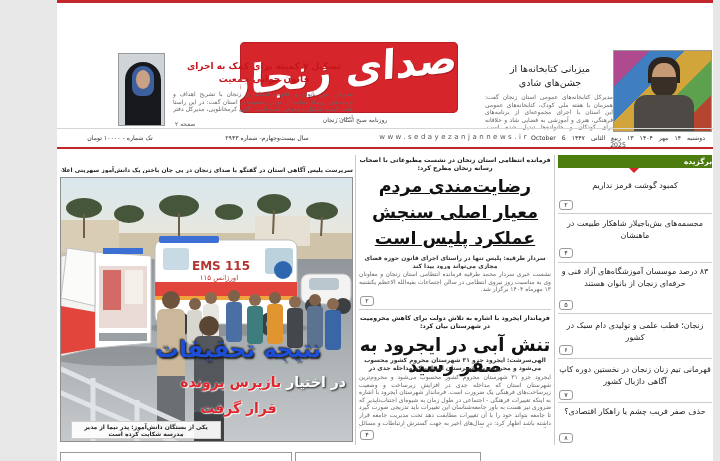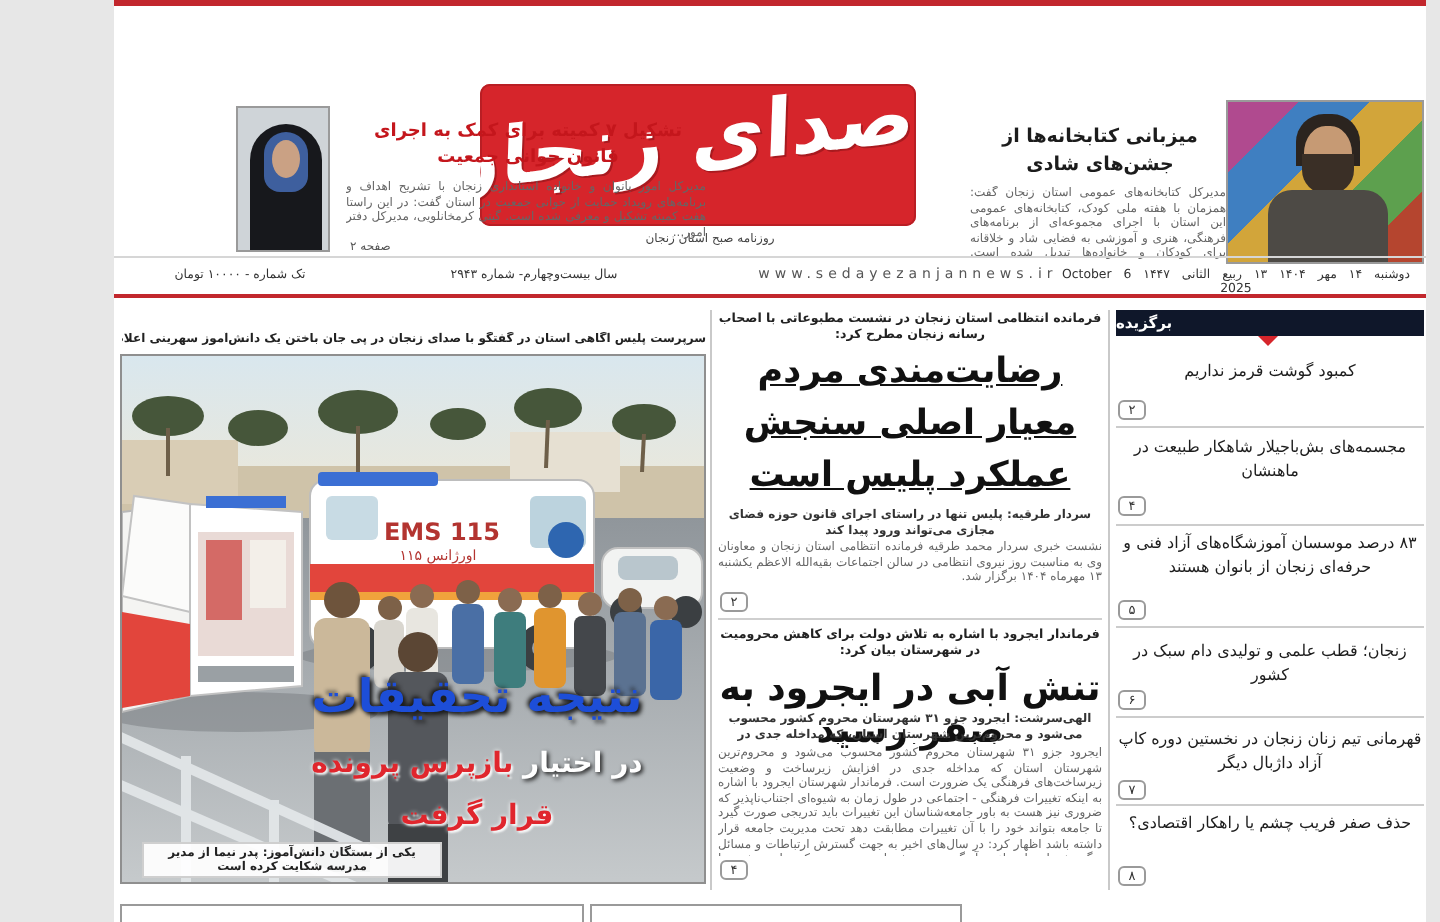--- a/index.html
+++ b/index.html
@@ -22,21 +22,21 @@
   .w-scarf  { position:absolute; left:13px; top:12px; width:22px; height:30px; background:#3e5f9e; border-radius:11px 11px 8px 8px; }
   .w-face   { position:absolute; left:17px; top:16px; width:14px; height:19px; background:#caa184; border-radius:50%; }
 
   .tl-title { position:absolute; left:118px; top:60px; width:178px; text-align:center;
               color:#c4161c; font-weight:bold; font-size:9px; line-height:13px; }
   .tl-body  { position:absolute; left:116px; top:90px; width:180px; height:31px; overflow:hidden;
               font-size:6px; line-height:7.6px; color:#666; text-align:justify; }
   .tl-pageref { position:absolute; left:118px; top:120px; font-size:6px; color:#555; }
 
   .tr-title { position:absolute; left:433px; top:62px; width:120px; text-align:center;
-              color:#1c1c1c; font-weight:bold; font-size:9.5px; line-height:14px; }
+              color:#1c1c1c; font-weight:normal; font-size:9.5px; line-height:14px; }
   .tr-body  { position:absolute; left:428px; top:93px; width:128px; height:38px; overflow:hidden;
               font-size:6px; line-height:7.6px; color:#666; text-align:justify; }
   .m-photo { position:absolute; left:556px; top:50px; width:99px; height:82px; border:1px solid #9a9a9a; overflow:hidden;
              background:linear-gradient(135deg,#b04a8f 0 20%,#3f7fc1 20% 40%,#d2a53a 40% 60%,#5da04e 60% 80%,#b5452f 80% 100%); }
   .m-hair { position:absolute; left:34px; top:6px; width:32px; height:26px; background:#2b241f; border-radius:14px 14px 0 0; }
   .m-face { position:absolute; left:38px; top:12px; width:24px; height:30px; background:#c69a74; border-radius:45%; }
   .m-beard{ position:absolute; left:37px; top:26px; width:26px; height:20px; background:#3a2f26; border-radius:0 0 12px 12px; }
   .m-body { position:absolute; left:20px; top:44px; width:60px; height:40px; background:#4d4a45; border-radius:12px 12px 0 0; }
 
   .rule-thin { position:absolute; left:0; top:128px; width:656px; height:1px; background:#d6d6d6; }
@@ -51,21 +51,21 @@
   
   .vdiv { position:absolute; top:155px; width:1px; height:290px; background:#c9c9c9; }
 
   
   .ph-kicker { position:absolute; left:4px; top:166px; width:292px; text-align:center;
                font-size:6px; font-weight:bold; color:#222; white-space:nowrap; overflow:hidden; }
   .photo-frame { position:absolute; left:3px; top:177px; width:293px; height:265px;
                  border:1px solid #8f8f8f; background:#cdd5d8; overflow:hidden; }
   .ph-h1 { position:absolute; left:70px; top:158px; width:215px; text-align:center; color:#1d4ed8;
            font-size:23px; font-weight:800; text-shadow:1.5px 1.5px 2px #1b1b1b, -1px -1px 2px #1b1b1b; }
-  .ph-h2 { position:absolute; left:70px; top:196px; width:215px; text-align:center;
+  .ph-h2 { position:absolute; left:70px; top:196px; width:215px; text-align:right;
            font-size:14px; font-weight:800; }
   .ph-h2 .white { color:#fff; text-shadow:1px 1px 2px #1b1b1b; }
   .ph-h2 .red   { color:#e0262d; text-shadow:0 0 2px #fff, 1px 1px 1px rgba(255,255,255,.8); }
   .ph-h3 { position:absolute; left:110px; top:222px; width:135px; text-align:center;
            font-size:14px; font-weight:800; color:#e0262d; text-shadow:0 0 2px #fff, 1px 1px 1px rgba(255,255,255,.8); }
   .ph-caption { position:absolute; left:10px; top:243px; width:150px; background:rgba(255,255,255,.93);
                 border:1px solid #cfcfcf; font-size:6px; font-weight:bold; color:#222; text-align:center; padding:1px 2px; }
 
   
   .c-kicker1 { position:absolute; left:302px; top:156px; width:192px; text-align:center;
@@ -82,22 +82,22 @@
   .c-head2 { position:absolute; left:302px; top:334px; width:192px; text-align:center;
              font-size:18px; font-weight:800; color:#111; }
   .c-lead2 { position:absolute; left:302px; top:356px; width:192px; text-align:center;
              font-size:6px; font-weight:bold; color:#333; line-height:7.5px; height:16px; overflow:hidden; }
   .c-body2 { position:absolute; left:302px; top:373px; width:192px; height:55px; overflow:hidden;
              font-size:6px; color:#666; line-height:7.6px; text-align:justify; }
   .badge { position:absolute; width:14px; height:10px; border:1px solid #9a9a9a; border-radius:3px;
            font-size:6.5px; color:#333; text-align:center; line-height:9px; background:#fff; }
 
   
-  .hl-bar { position:absolute; left:501px; top:155px; width:154px; height:13px; background:#0f172a;
-            color:#fff; font-size:7.5px; font-weight:bold; text-align:left; line-height:13px; }
+  .hl-bar { position:absolute; left:501px; top:155px; width:154px; height:13px; background:#4d7c0f;
+            color:#fff; font-size:7.5px; font-weight:bold; text-align:right; line-height:13px; }
   .hl-notch { position:absolute; left:572px; top:168px; width:0; height:0;
               border-left:5px solid transparent; border-right:5px solid transparent; border-top:5px solid #d6252b; }
   .hl-item { position:absolute; left:501px; width:154px; text-align:center;
              font-size:8px; font-weight:normal; color:#1d1d1d; line-height:11.5px; }
   .hl-rule { position:absolute; left:501px; width:154px; height:1px; background:#cccccc; }
 
   .bot-box { position:absolute; border:1px solid #9a9a9a; background:#fff; height:12px; top:452px; }
 </style>
 </head>
 <body>
@@ -297,21 +297,21 @@
     <div class="hl-rule" style="top:262px;"></div>
 
     <div class="hl-item" style="top:266px;">۸۳ درصد موسسان آموزشگاه‌های آزاد فنی و حرفه‌ای زنجان از بانوان هستند</div>
     <div class="badge" style="left:502px; top:300px;">۵</div>
     <div class="hl-rule" style="top:313px;"></div>
 
     <div class="hl-item" style="top:320px;">زنجان؛ قطب علمی و تولیدی دام سبک در کشور</div>
     <div class="badge" style="left:502px; top:345px;">۶</div>
     <div class="hl-rule" style="top:358px;"></div>
 
-    <div class="hl-item" style="top:364px;">قهرمانی تیم زنان زنجان در نخستین دوره کاپ آزاد داژبال دیگر</div>
+    <div class="hl-item" style="top:364px;">قهرمانی تیم زنان زنجان در نخستین دوره کاپ آگاهی داژبال کشور</div>
     <div class="badge" style="left:502px; top:390px;">۷</div>
     <div class="hl-rule" style="top:402px;"></div>
 
     <div class="hl-item" style="top:406px;">حذف صفر فریب چشم یا راهکار اقتصادی؟</div>
     <div class="badge" style="left:502px; top:433px;">۸</div>
 
     <div class="bot-box" style="left:3px; width:232px;"></div>
     <div class="bot-box" style="left:238px; width:186px;"></div>
   </div>
 </div>

